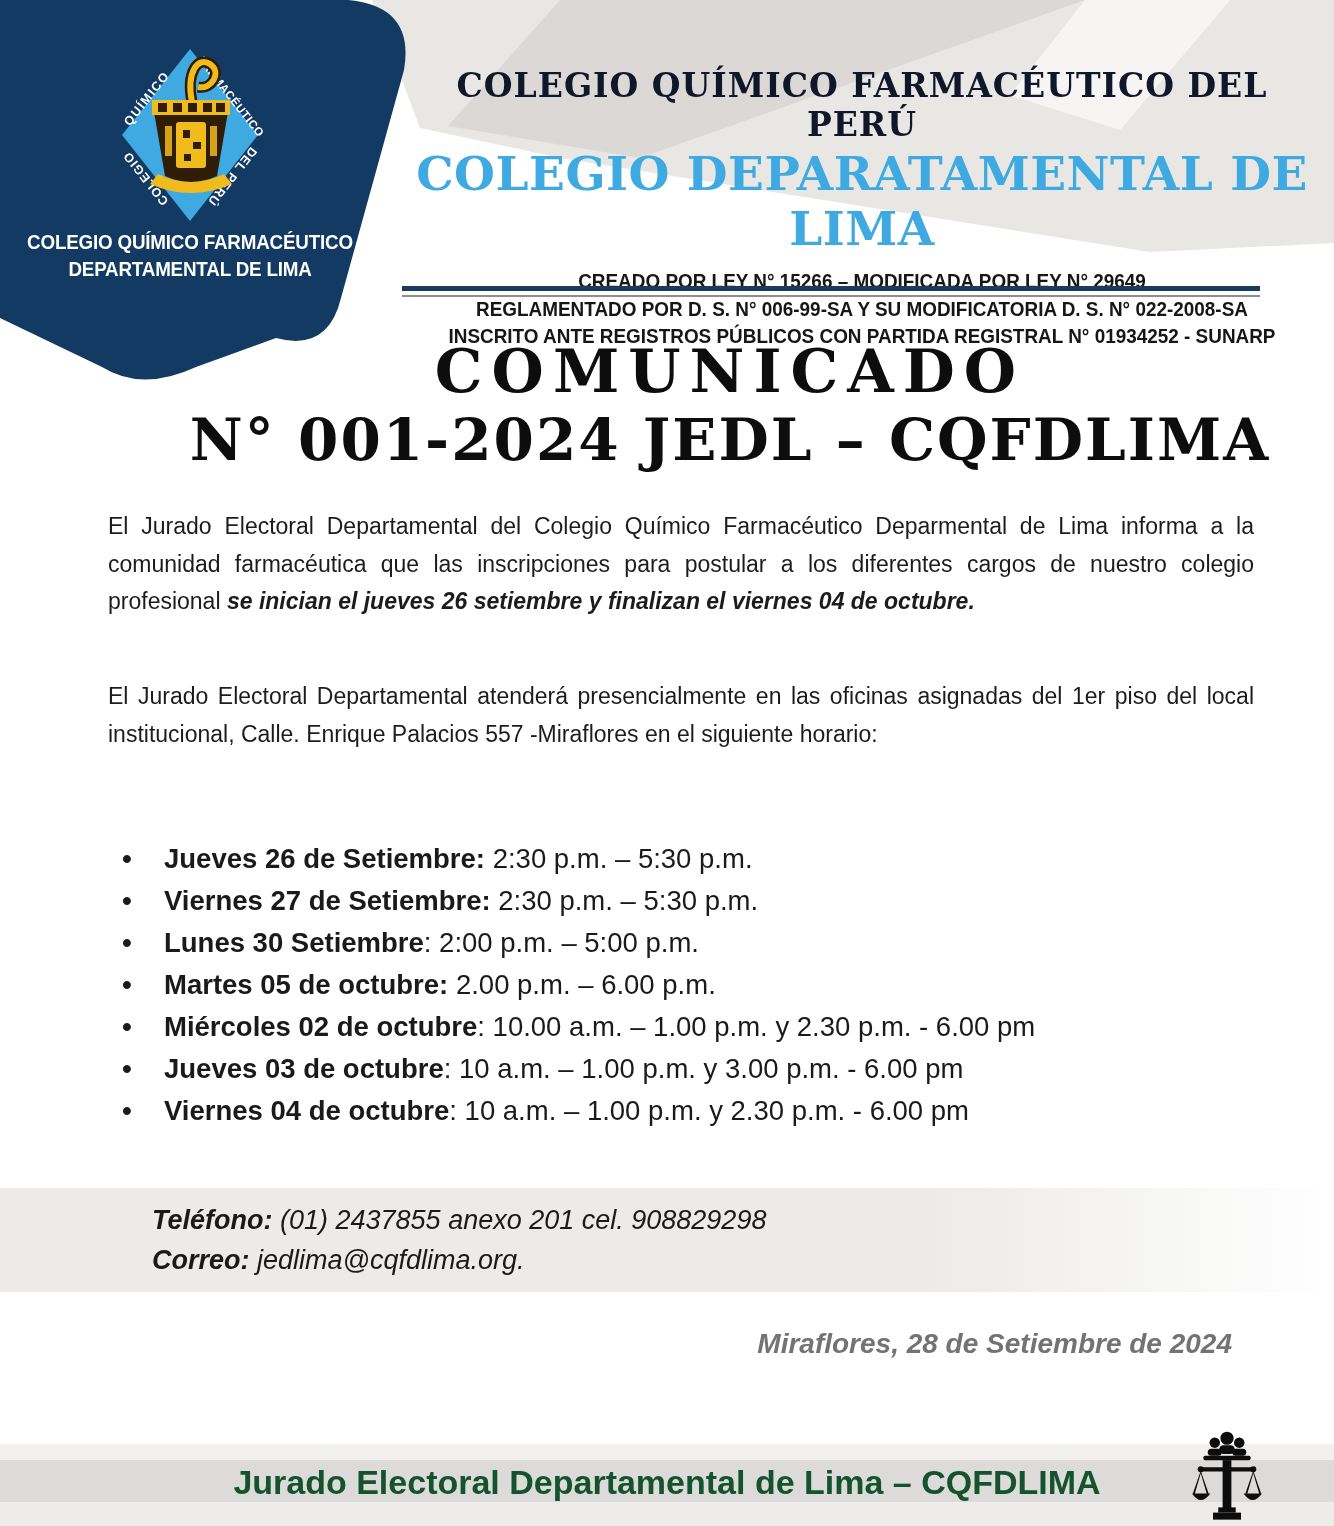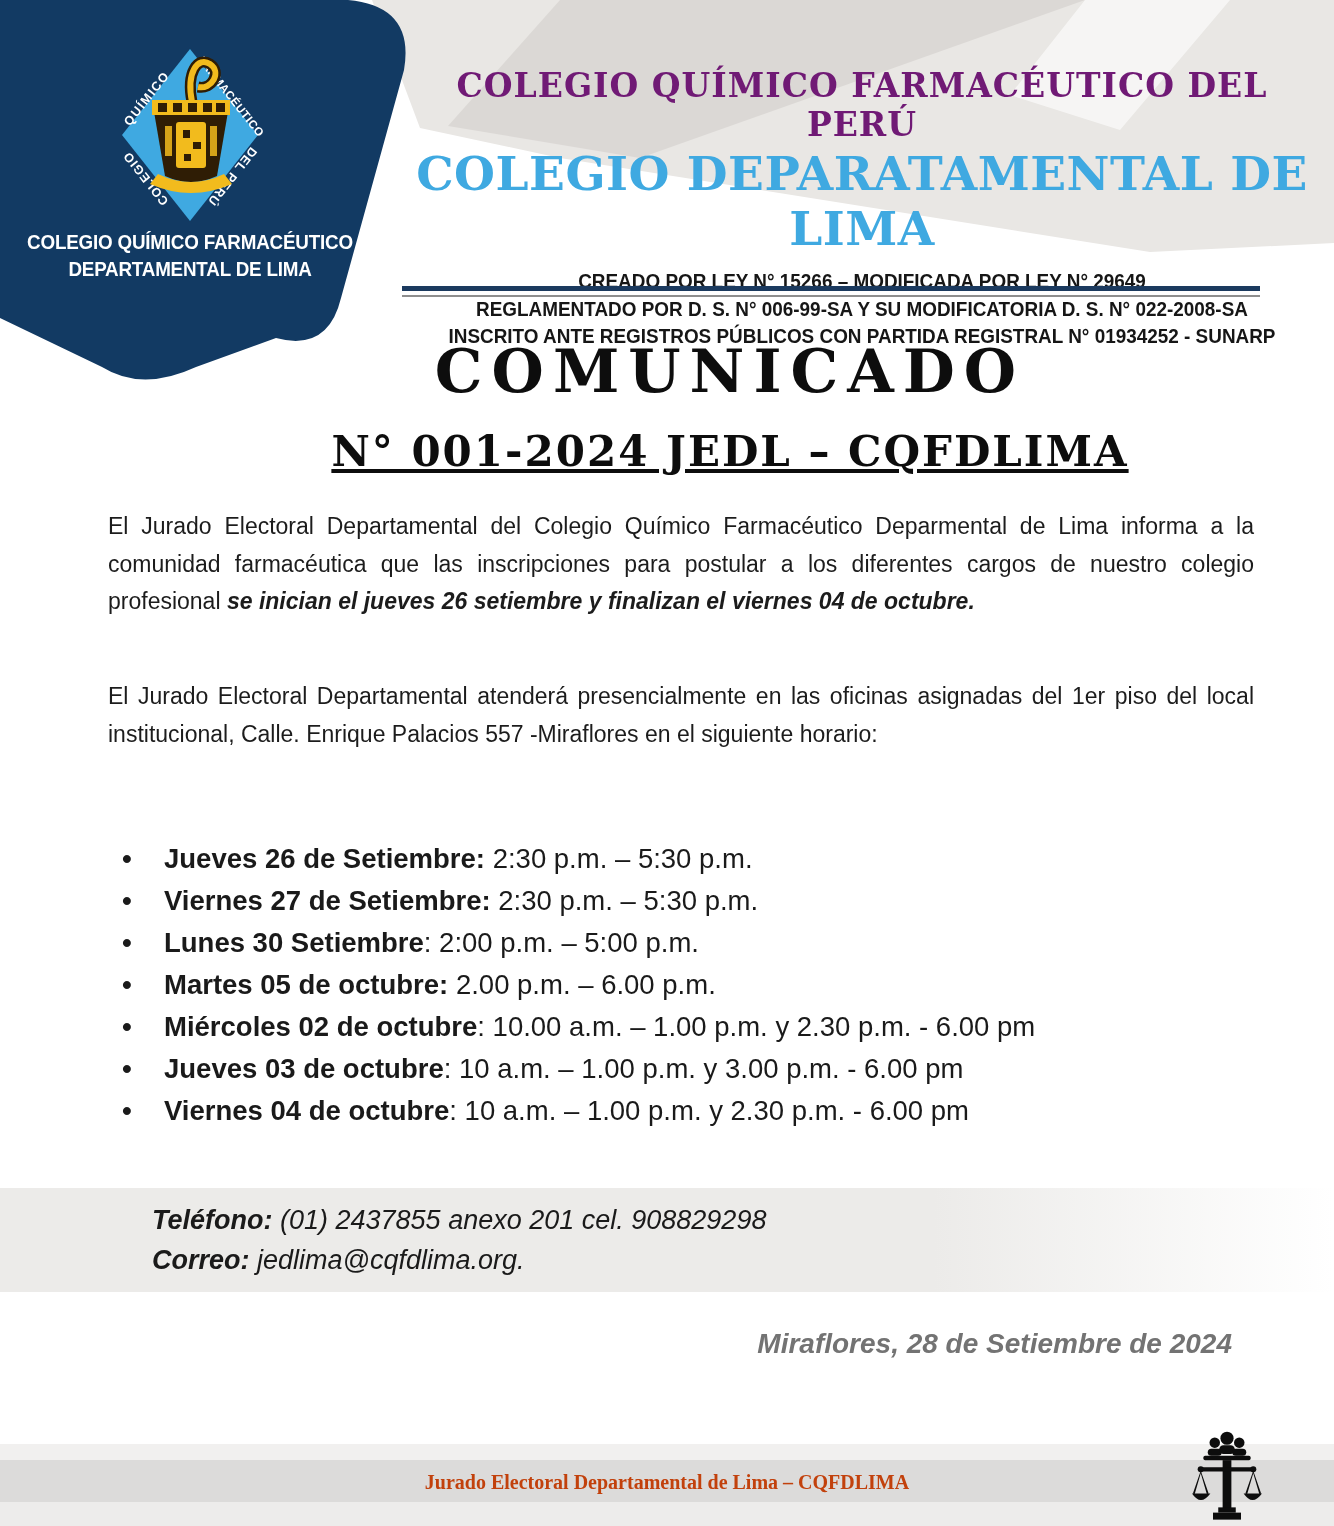--- a/index.html
+++ b/index.html
@@ -16,35 +16,35 @@
   
   .navy-blob{position:absolute;left:0;top:0;}
 
   
   .logo-caption{position:absolute;left:5px;top:229px;width:370px;text-align:center;
     color:#fff;font-weight:bold;font-size:20px;line-height:27px;letter-spacing:-0.2px;
     transform:scaleX(.94);transform-origin:50% 50%;}
 
   
   .org-header{position:absolute;left:400px;top:66px;width:924px;text-align:center;}
-  .org-name{font-family:"DejaVu Serif",serif;font-weight:800;font-size:33px;letter-spacing:1px;color:#701a75;}
+  .org-name{font-family:"DejaVu Serif",serif;font-weight:800;font-size:33px;letter-spacing:1px;color:#0f172a;}
   .dept-name{font-family:"DejaVu Serif",serif;font-weight:800;font-size:47px;letter-spacing:0.5px;
     color:#3fa9e1;margin-top:2px;}
   .legal{margin-top:12px;font-weight:bold;font-size:19.5px;line-height:27.5px;color:#161616;
     transform:scaleX(.97);transform-origin:50% 0;}
 
   .rule{position:absolute;left:402px;top:286px;width:858px;}
   .rule-navy{height:5px;background:#1b3a5f;}
   .rule-gray{height:2px;background:#8e8e8e;margin-top:4px;}
 
   
   .doc-title{position:absolute;left:126px;top:338px;width:1208px;text-align:center;
     font-family:"DejaVu Serif",serif;font-weight:800;color:#0d0d0d;}
   .doc-title-l1{font-size:60px;letter-spacing:9px;line-height:66px;}
-  .doc-title-l2{font-size:42px;letter-spacing:2px;line-height:64px;margin-top:16px;text-decoration:underline;}
+  .doc-title-l2{font-size:58px;letter-spacing:2px;line-height:64px;margin-top:4px;}
 
   
   .para{position:absolute;left:108px;width:1146px;margin:0;font-size:23px;line-height:37.5px;
     text-align:justify;color:#1c1c1c;}
   .p1{top:508px;}
   .p2{top:678px;}
   .bi{font-weight:bold;font-style:italic;}
 
   
   .schedule{position:absolute;left:118px;top:838px;width:1160px;margin:0;padding:0;list-style:none;}
@@ -63,21 +63,21 @@
   
   .dateline{position:absolute;left:600px;top:1328px;width:632px;text-align:right;
     font-size:28px;font-weight:bold;font-style:italic;color:#737373;}
 
   
   .footer-stripe{position:absolute;left:0;width:1334px;}
   .stripe-a{top:1444px;height:16px;background:#f1f0ef;}
   .stripe-b{top:1460px;height:42px;background:#dcdbda;}
   .stripe-c{top:1502px;height:24px;background:#edecEB;background:#edeceb;}
   .footer-text{position:absolute;left:0;top:1464px;width:1334px;text-align:center;
-    font-family:Liberation Serif, serif;font-weight:800;font-size:20px;line-height:36px;color:#c2410c;}
+    font-family:Liberation Sans, sans-serif;font-weight:800;font-size:34px;line-height:36px;color:#14532d;}
   .scales{position:absolute;left:1192px;top:1424px;}
 </style>
 </head>
 <body>
 
 <div class="page">
 
   <div class="bg-decor">
     <div class="bg-poly poly-light"></div>
     <div class="bg-poly poly-dark"></div>

